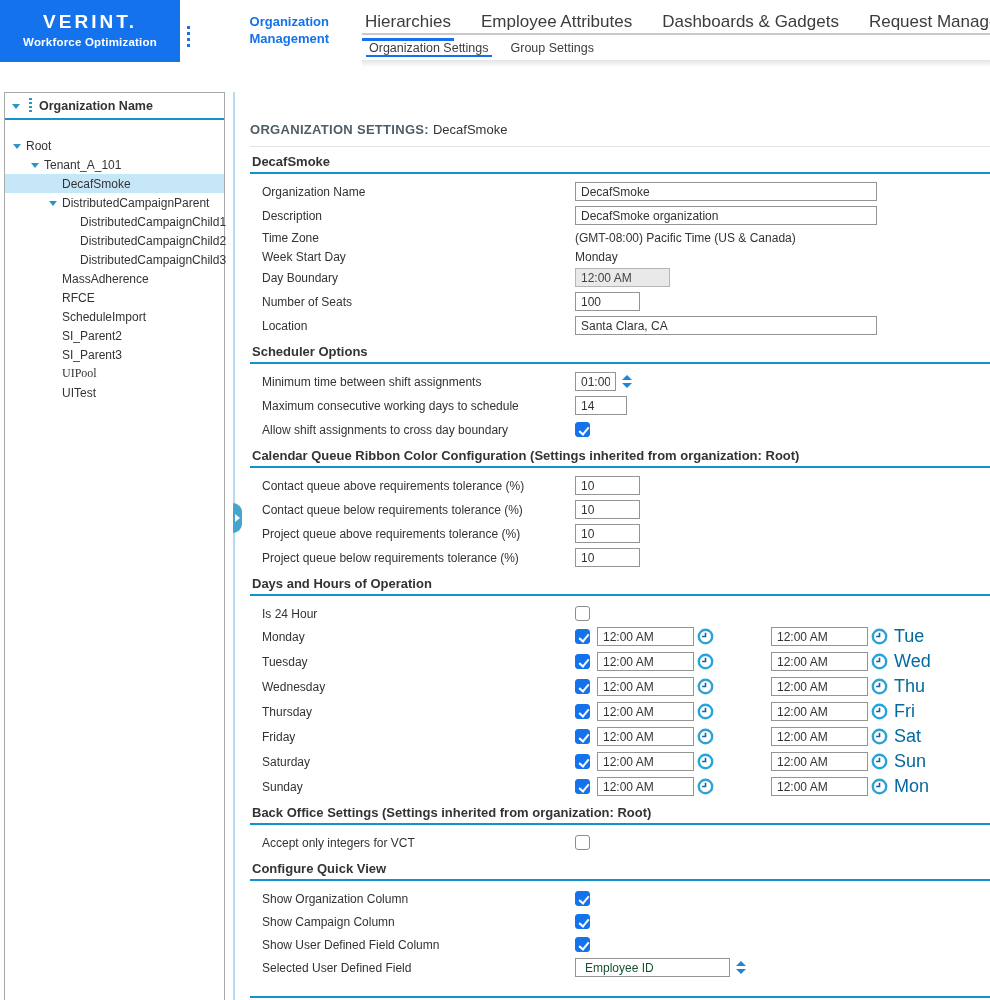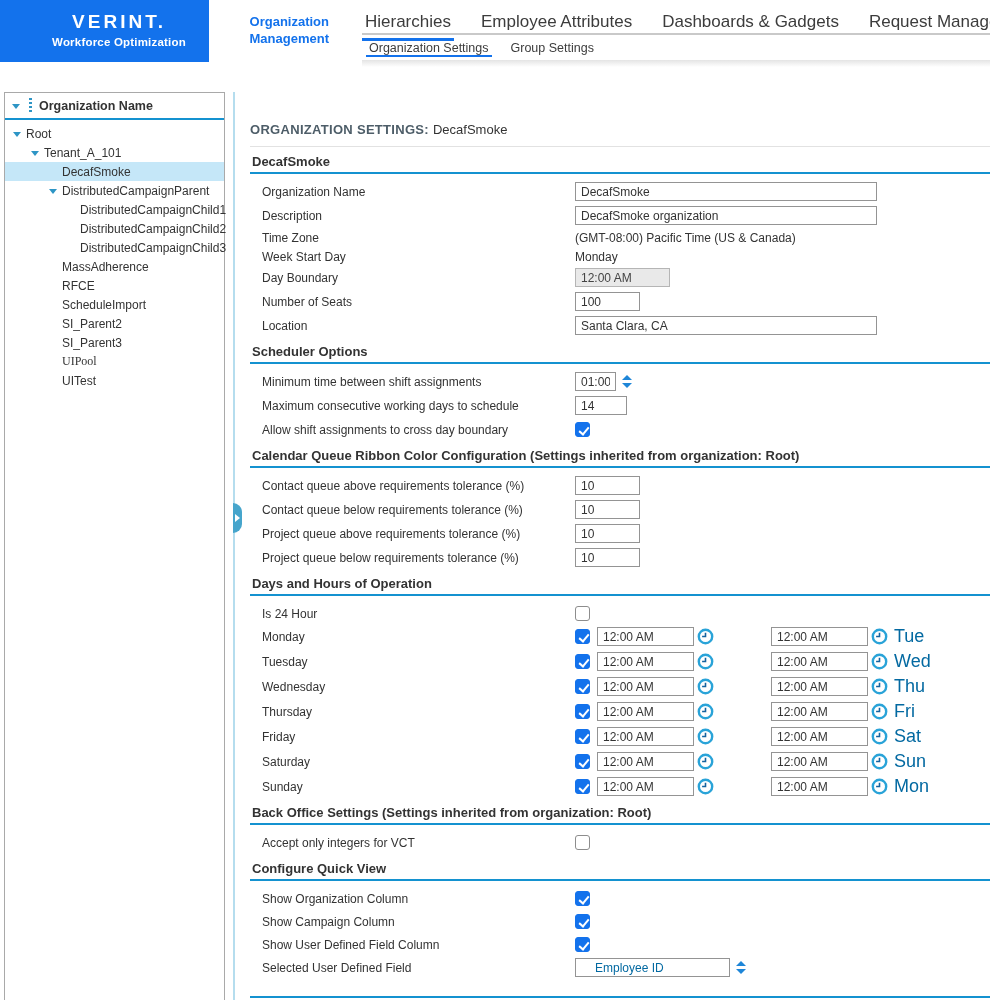--- a/index.html
+++ b/index.html
@@ -1,20 +1,20 @@
 <!DOCTYPE html>
 <html style="--brand-blue: #1372ec; --section-line: #1492d0; --accent-cyan: #29a3d8; --clock-hand: #15639f; --tree-accent: #2d95c5; --selected-row: #c5e7f8;"><head>
 <meta charset="utf-8">
 <style>
   html,body{margin:0;padding:0;background:#fff;}
   body{width:990px;height:1000px;overflow:hidden;font-family:"Liberation Sans",sans-serif;}
   .app{position:relative;width:990px;height:1000px;background:#fff;}
 
   
-  .brandbox{position:absolute;left:0;top:0;width:180px;height:62px;background:var(--brand-blue,#1372ec);color:#fff;text-align:center;padding-left:29px;}
+  .brandbox{position:absolute;left:0;top:0;width:180px;height:62px;background:var(--brand-blue,#1372ec);color:#fff;text-align:center;}
   .brand-logo{font-size:19px;font-weight:bold;letter-spacing:3px;margin-top:11px;}
   .brand-tag{font-size:11.5px;font-weight:bold;margin-top:3px;letter-spacing:.2px;}
   .module-dots{position:absolute;left:187px;top:26px;width:3px;height:21px;
     background:repeating-linear-gradient(to bottom,var(--brand-blue,#1372ec) 0 3px,transparent 3px 6px);}
   .module-title{position:absolute;left:197px;top:13px;width:132px;font-size:13px;font-weight:bold;
     color:var(--brand-blue,#1372ec);line-height:17px;text-align:right;}
   .tabs{position:absolute;left:362px;top:12px;display:flex;gap:24px;font-size:17px;color:#3c3c3c;z-index:2;}
   .tab{padding:0 3px 6px;cursor:pointer;white-space:nowrap;}
   .tab--active{border-bottom:3px solid var(--brand-blue,#1372ec);}
   .tabs-line{position:absolute;left:362px;right:0;top:33px;height:2px;background:#c9c9c9;}
@@ -25,21 +25,21 @@
     background:linear-gradient(#e4e4e4,rgba(255,255,255,0));}
 
   
   .sidebar{position:absolute;left:4px;top:92px;width:221px;bottom:0;border:1px solid #a9a9a9;border-bottom:none;
     background:#fff;box-sizing:border-box;}
   .side-head{height:25px;display:flex;align-items:center;padding-left:7px;
     border-bottom:2px solid var(--section-line,#1492d0);}
   .side-head-label{font-weight:bold;font-size:12.5px;color:#333;}
   .dots{width:3px;height:15px;margin:0 7px 0 4px;
     background:repeating-linear-gradient(to bottom,var(--tree-accent,#2d95c5) 0 2px,transparent 2px 4px);}
-  .tree{padding-top:4px;}
+  .tree{padding-top:16px;}
   .titem{display:flex;align-items:center;height:19px;font-size:12px;color:#333;cursor:pointer;white-space:nowrap;}
   .titem--selected{background:var(--selected-row,#c5e7f8);}
   .tri{width:0;height:0;border-left:4px solid transparent;border-right:4px solid transparent;
     border-top:5px solid var(--tree-accent,#2d95c5);margin:2px 5px 0 0;flex:none;}
   .tri-spacer{width:13px;flex:none;}
 
   
   .splitter{position:absolute;left:233px;top:92px;bottom:0;width:2px;background:#b5ddee;cursor:col-resize;}
   .collapse-handle{position:absolute;left:233px;top:503px;width:9px;height:30px;background:#46a5cc;
     border-radius:0 9px 9px 0;z-index:3;cursor:pointer;}
@@ -74,21 +74,21 @@
     position:relative;box-sizing:border-box;cursor:pointer;flex:none;}
   .cb--on{background:var(--brand-blue,#1372ec);border-color:var(--brand-blue,#1372ec);}
   .cb--on::after{content:"";position:absolute;left:4.5px;top:1.5px;width:4px;height:8px;
     border:solid #fff;border-width:0 2px 2px 0;transform:rotate(40deg);}
   .spin{display:inline-flex;flex-direction:column;gap:3px;margin-left:6px;flex:none;}
   .spin-up{width:0;height:0;border-left:5px solid transparent;border-right:5px solid transparent;
     border-bottom:5px solid #1e86d8;cursor:pointer;}
   .spin-down{width:0;height:0;border-left:5px solid transparent;border-right:5px solid transparent;
     border-top:5px solid #1e86d8;cursor:pointer;}
   .selbox{height:19px;box-sizing:border-box;border:1px solid #949494;display:inline-flex;align-items:center;
-    padding:0 19px;font-size:12px;color:#0369a1;background:#fff;cursor:pointer;flex:none;}
+    padding:0 9px;font-size:12px;color:#14532d;background:#fff;cursor:pointer;flex:none;}
   .bottom-line{position:absolute;left:250px;right:0;top:996px;height:2px;background:var(--section-line,#1492d0);}
 </style>
 </head>
 <body>
 
 <div class="app">
   <header>
     <div class="brandbox">
       <div class="brand-logo">VERINT.</div>
       <div class="brand-tag">Workforce Optimization</div>

